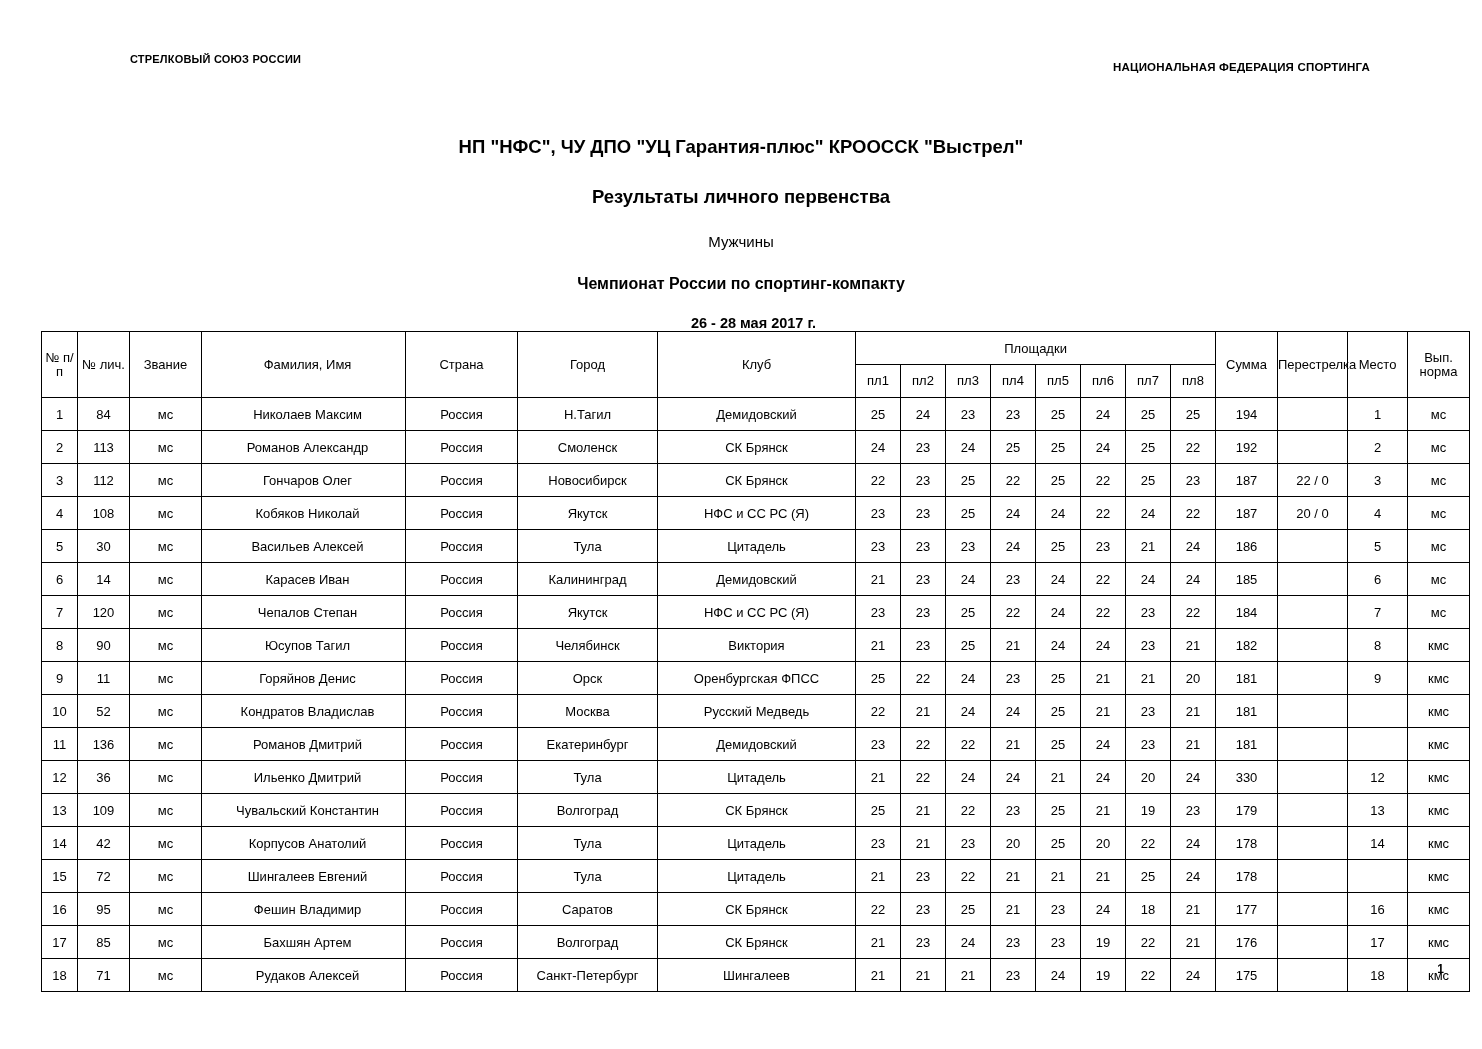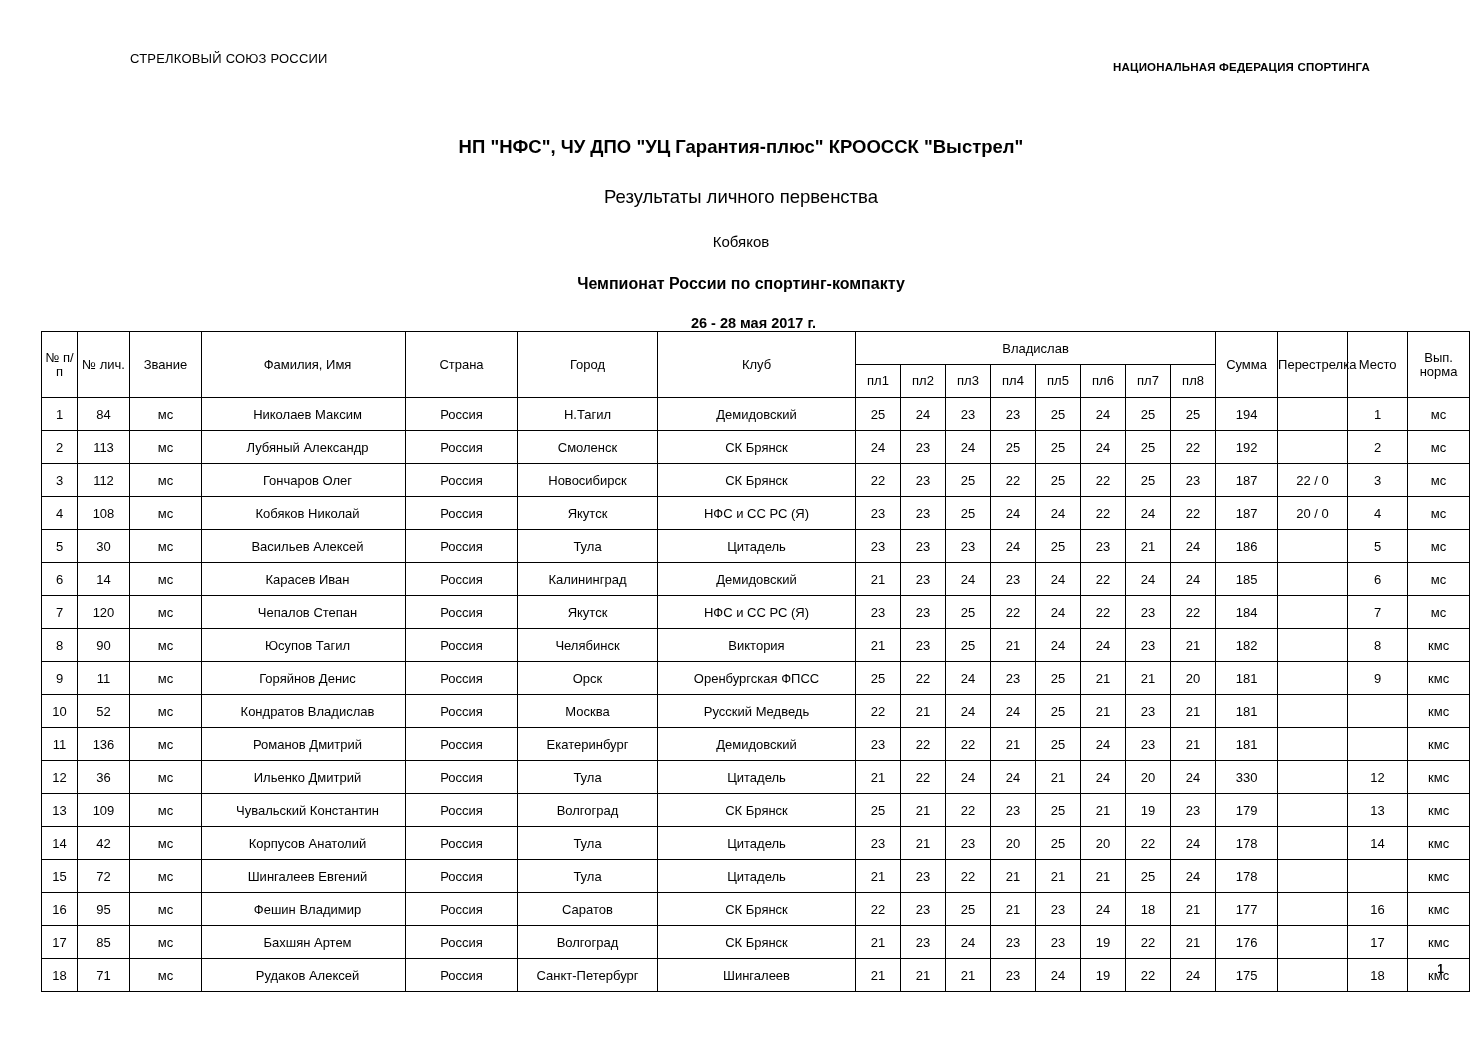--- a/index.html
+++ b/index.html
@@ -19,22 +19,22 @@
     box-sizing: border-box;
   }
   .header-row {
     position: relative;
     height: 86px;
   }
   .org-left {
     position: absolute;
     left: 130px;
     top: 52px;
-    font-size: 13px;
-    font-weight: normal;
+    font-size: 11px;
+    font-weight: bold;
     line-height: 14px;
     letter-spacing: 0.2px;
     color: #000;
     text-transform: uppercase;
     width: 220px;
   }
   .org-right {
     position: absolute;
     right: 112px;
     top: 60px;
@@ -51,21 +51,21 @@
     text-align: center;
     color: #000;
   }
   .title-main {
     font-size: 18.5px;
     font-weight: bold;
     padding-top: 50px;
   }
   .title-sub {
     font-size: 18.5px;
-    font-weight: normal;
+    font-weight: bold;
     padding-top: 28px;
   }
   .title-gender {
     font-size: 15px;
     padding-top: 25px;
   }
   .title-event {
     font-size: 16px;
     font-weight: bold;
     padding-top: 25px;
@@ -148,21 +148,21 @@
 <div class="page">
 
   <div class="header-row">
     <div class="org-left">Стрелковый союз России</div>
     <div class="org-right">Национальная федерация спортинга</div>
   </div>
 
   <div class="titles">
     <div class="title-main">НП "НФС", ЧУ ДПО "УЦ Гарантия-плюс" КРООССК "Выстрел"</div>
     <div class="title-sub">Результаты личного первенства</div>
-    <div class="title-gender">Кобяков</div>
+    <div class="title-gender">Мужчины</div>
     <div class="title-event">Чемпионат России по спортинг-компакту</div>
     <div class="title-dates">26 - 28 мая 2017 г.</div>
     <div class="title-place">г. Курск, СК "Выстрел"</div>
     <div class="title-category">Категория А</div>
   </div>
 
   <div class="table-wrap">
     <table class="results">
       <colgroup>
         <col class="col-np">
@@ -187,21 +187,21 @@
       </colgroup>
       <thead>
         <tr>
           <th rowspan="2" class="hdr-small">№ п/п</th>
           <th rowspan="2" class="hdr-small">№ лич.</th>
           <th rowspan="2">Звание</th>
           <th rowspan="2" class="cell-left">Фамилия, Имя</th>
           <th rowspan="2">Страна</th>
           <th rowspan="2">Город</th>
           <th rowspan="2">Клуб</th>
-          <th colspan="8" class="title-cell">Владислав</th>
+          <th colspan="8" class="title-cell">Площадки</th>
           <th rowspan="2">Сумма</th>
           <th rowspan="2" class="hdr-small">Перестрелка</th>
           <th rowspan="2">Место</th>
           <th rowspan="2" class="hdr-small">Вып. норма</th>
         </tr>
         <tr>
           <th class="hdr-small">пл1</th>
           <th class="hdr-small">пл2</th>
           <th class="hdr-small">пл3</th>
           <th class="hdr-small">пл4</th>
@@ -230,21 +230,21 @@
             <td>25</td>
             <td>194</td>
             <td></td>
             <td>1</td>
             <td>мс</td>
           </tr>
           <tr>
             <td>2</td>
             <td>113</td>
             <td>мс</td>
-            <td class="cell-left">Лубяный Александр</td>
+            <td class="cell-left">Романов Александр</td>
             <td>Россия</td>
             <td>Смоленск</td>
             <td>СК Брянск</td>
             <td>24</td>
             <td>23</td>
             <td>24</td>
             <td>25</td>
             <td>25</td>
             <td>24</td>
             <td>25</td>

